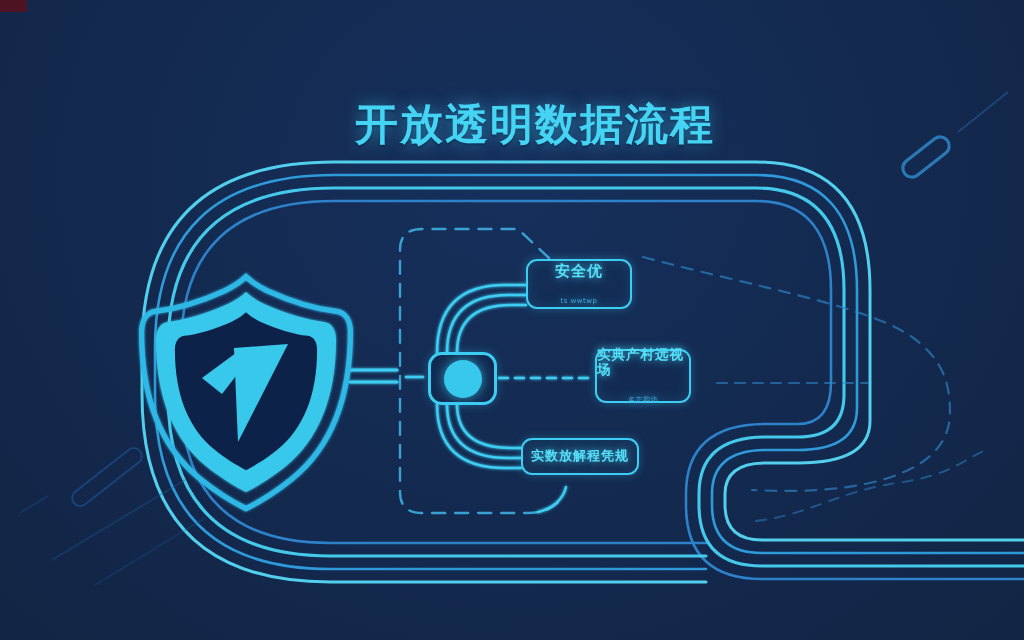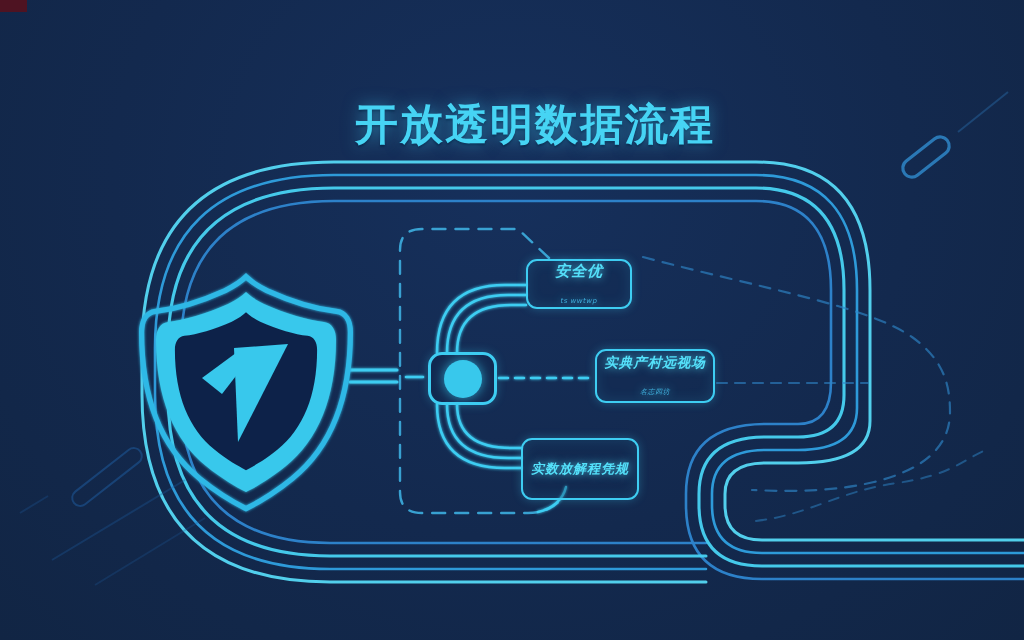--- a/index.html
+++ b/index.html
@@ -14,28 +14,28 @@
     margin:8px;font-size:43px;font-weight:800;letter-spacing:2px;white-space:nowrap;
     color:#46d4f4;
     text-shadow:0 0 16px rgba(70,215,255,.5), 0 2px 2px rgba(4,25,60,.8);
   }
   .flowbox{
     position:absolute;box-sizing:border-box;
     border:2.5px solid #3ecdf2;border-radius:11px;
     background:rgba(18,42,84,.35);
     box-shadow:0 0 10px rgba(62,205,242,.30), inset 0 0 14px rgba(62,205,242,.14);
     display:flex;flex-direction:column;align-items:center;justify-content:center;
-    color:#54e0fa;text-shadow:0 0 8px rgba(84,224,250,.8);font-style:italic;
+    color:#54e0fa;text-shadow:0 0 8px rgba(84,224,250,.8);
   }
   .flowbox .lbl{font-size:15px;font-weight:700;letter-spacing:1px;line-height:1.1;}
   .flowbox .sub{font-size:7px;font-weight:400;color:#3fb0de;margin-top:18px;letter-spacing:.5px;}
   .box1{left:526px;top:259px;width:106px;height:50px;}
-  .box2{left:595px;top:349px;width:120px;height:54px;}
+  .box2{left:595px;top:349px;width:96px;height:54px;}
   .box2 .lbl{font-size:13.5px;}
-  .box3{left:521px;top:438px;width:118px;height:62px;}
+  .box3{left:521px;top:438px;width:118px;height:37px;}
   .box3 .lbl{font-size:13px;}
   .hub{
     position:absolute;left:428px;top:352px;width:69px;height:53px;box-sizing:border-box;
     border:3px solid #3ecdf2;border-radius:14px;
     display:flex;align-items:center;justify-content:center;
     box-shadow:0 0 10px rgba(62,205,242,.3);
     background:rgba(16,38,76,.5);
   }
   .hub .dot{
     width:38px;height:38px;border-radius:50%;background:#38c8ec;

